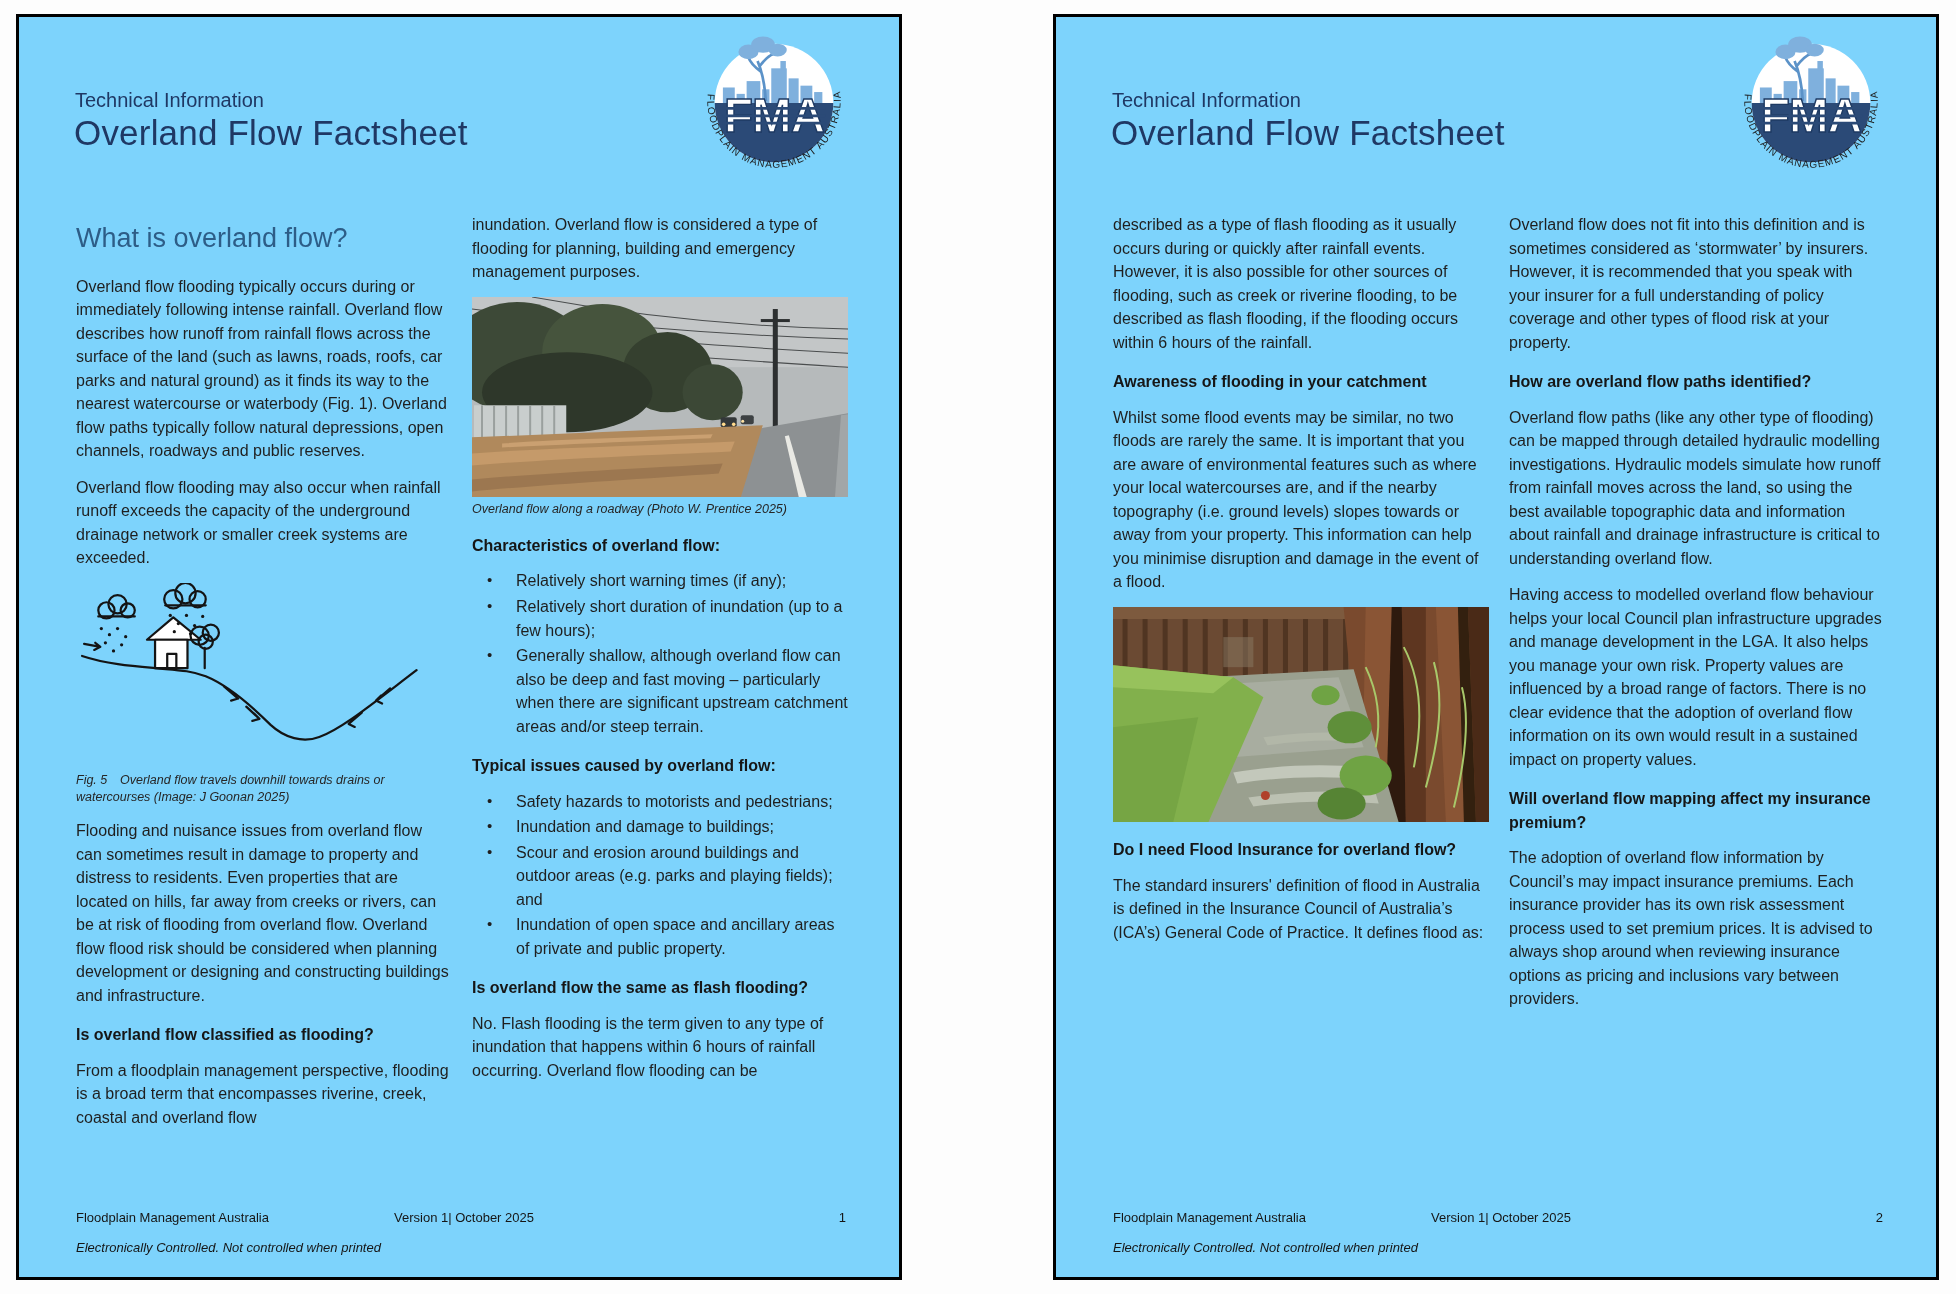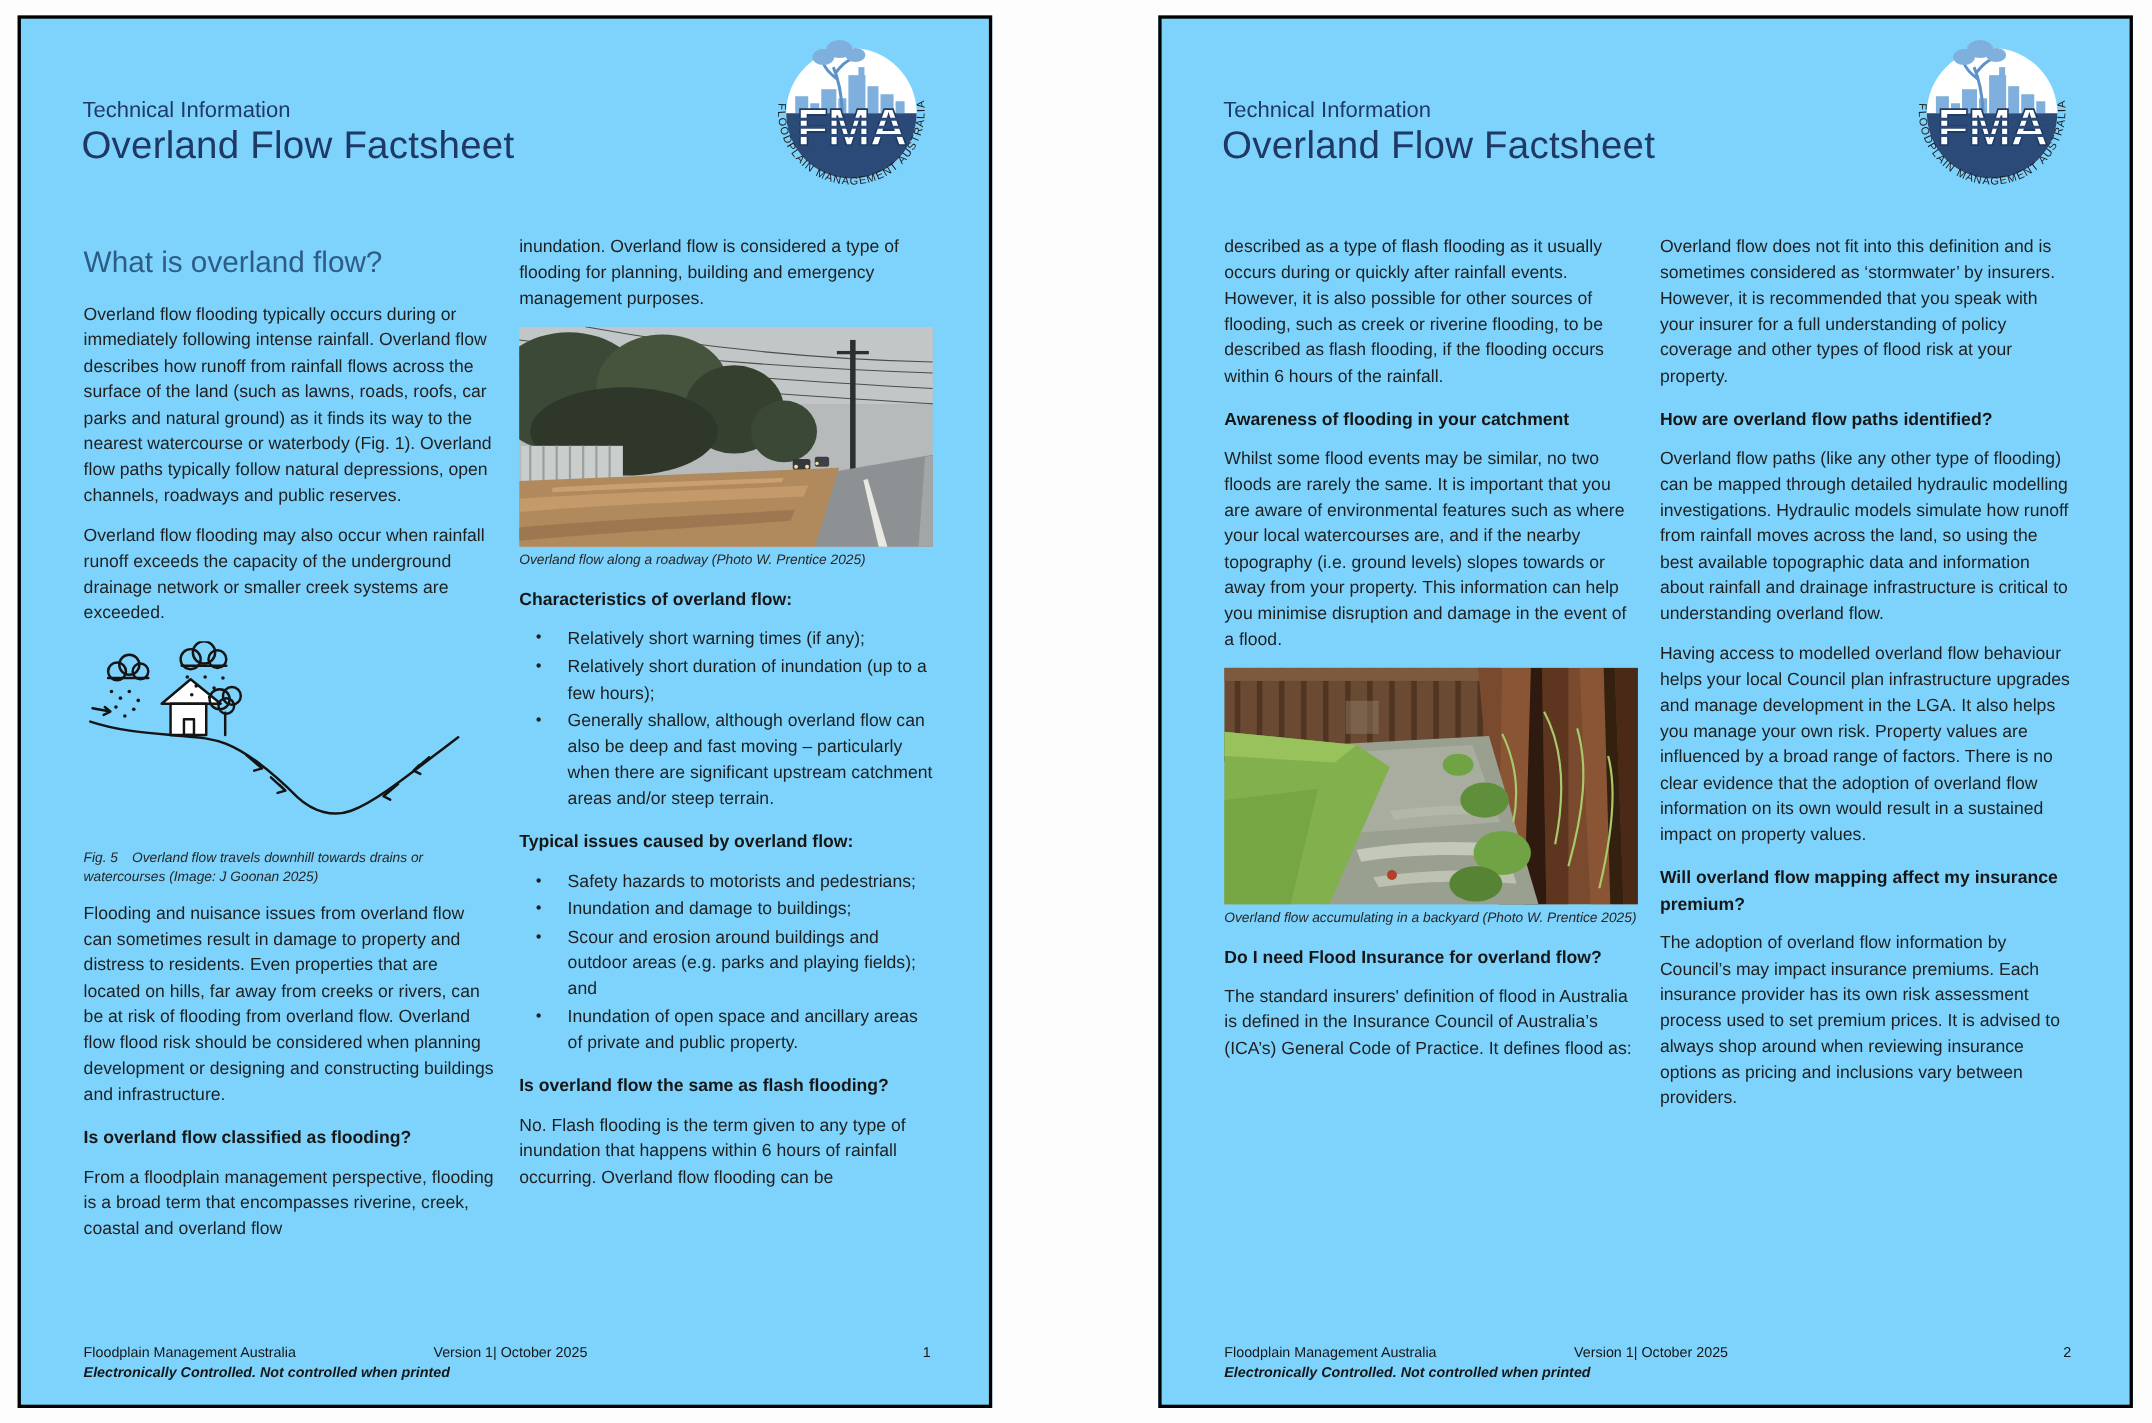--- a/index.html
+++ b/index.html
@@ -22,21 +22,21 @@
   ul.blt li{position:relative;margin:0 0 2px;}
   ul.blt li::before{content:"\2022";position:absolute;left:-29px;top:0;font-size:15px;}
   .quote{font-style:italic;}
   .photo{display:block;width:100%;margin:9px 0 4px;}
   .sketch{display:block;width:93%;margin:4px 0 2px;}
   .footer{position:absolute;left:57px;right:53px;bottom:22px;font-size:13px;color:#161616;}
   .f-row{position:relative;height:17px;}
   .f-org{position:absolute;left:0;}
   .f-version{position:absolute;left:318px;}
   .f-page{position:absolute;right:0;}
-  .f-control{font-style:italic;margin-top:1px;font-weight:bold;}
+  .f-control{font-style:italic;margin-top:13px;}
 </style>
 </head>
 <body>
 
 <svg width="0" height="0" style="position:absolute">
   <defs>
     <path id="ringPath" d="M 8,66 A 73 73 0 1 0 152,66"></path>
   </defs>
 </svg>
 
@@ -325,21 +325,20 @@
           <ellipse cx="212" cy="88" rx="14" ry="10" fill="#6fa344"></ellipse>
           <g stroke="#a8c86a" stroke-width="2" fill="none">
             <path d="M 300,160 C 310,110 306,70 290,40"></path>
             <path d="M 312,180 C 326,130 330,90 320,55"></path>
             <path d="M 340,200 C 352,150 356,110 348,80"></path>
             <path d="M 262,140 C 268,110 264,85 252,60"></path>
           </g>
         </g>
       </svg>
 
-      <p class="caption">Overland flow accumulating in a backyard (Photo W. Prentice 2025)</p>
 
       <h3 class="sub">Do I need Flood Insurance for overland flow?</h3>
       <p>The standard insurers' definition of flood in Australia is defined in the Insurance Council of Australia’s (ICA’s) General Code of Practice. It defines flood as:</p>
     </div>
 
     <div class="col">
       <p>Overland flow does not fit into this definition and is sometimes considered as ‘stormwater’ by insurers. However, it is recommended that you speak with your insurer for a full understanding of policy coverage and other types of flood risk at your property.</p>
       <h3 class="sub">How are overland flow paths identified?</h3>
       <p>Overland flow paths (like any other type of flooding) can be mapped through detailed hydraulic modelling investigations. Hydraulic models simulate how runoff from rainfall moves across the land, so using the best available topographic data and information about rainfall and drainage infrastructure is critical to understanding overland flow.</p>
       <p>Having access to modelled overland flow behaviour helps your local Council plan infrastructure upgrades and manage development in the LGA. It also helps you manage your own risk. Property values are influenced by a broad range of factors. There is no clear evidence that the adoption of overland flow information on its own would result in a sustained impact on property values.</p>

